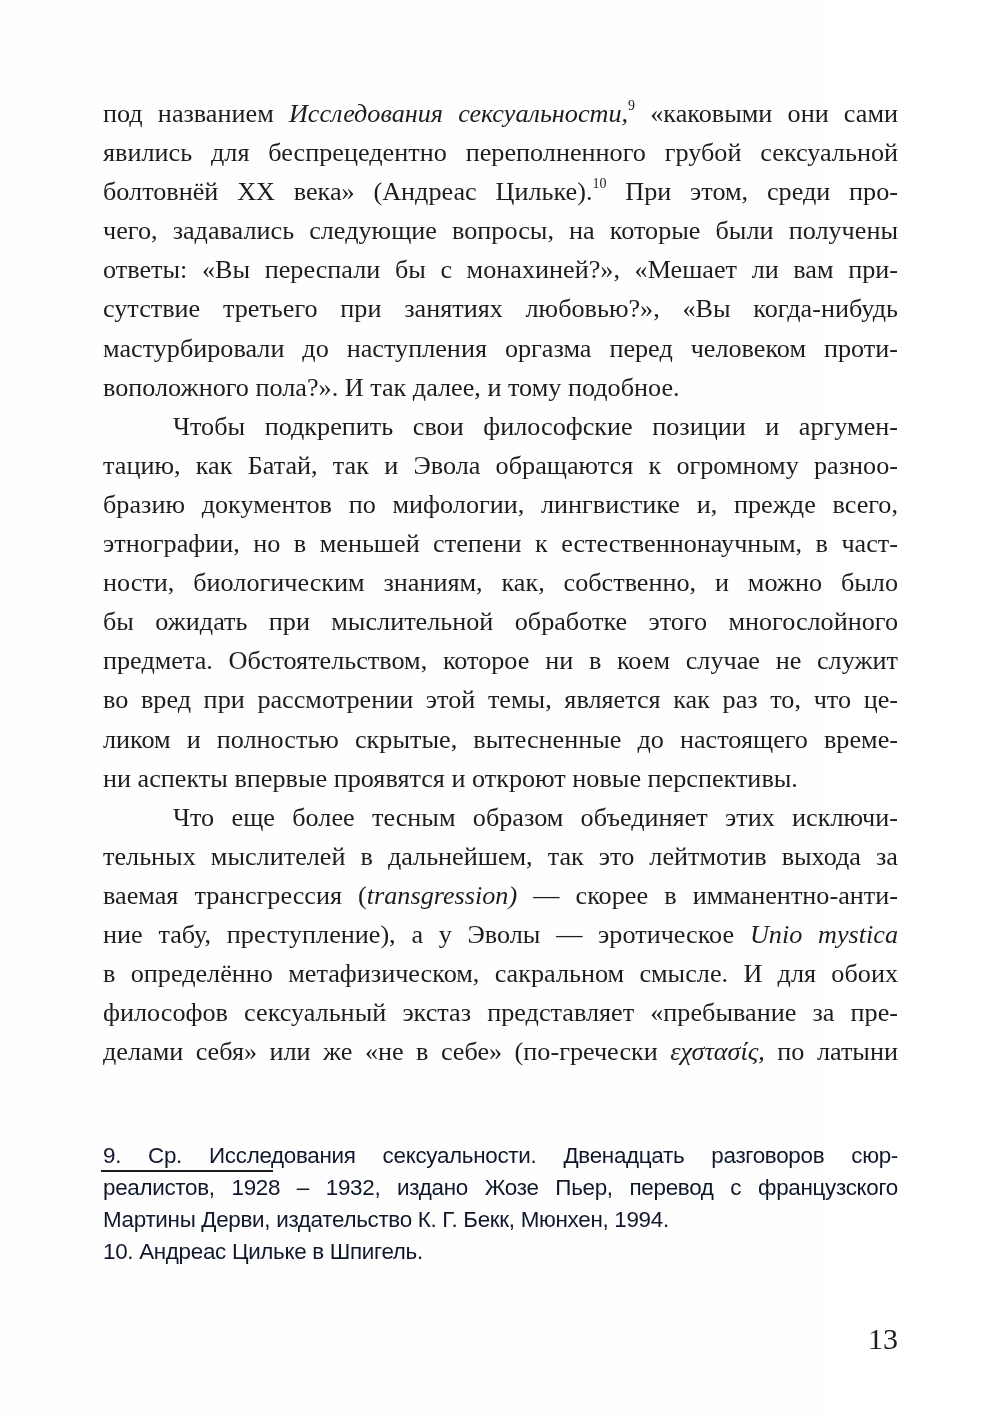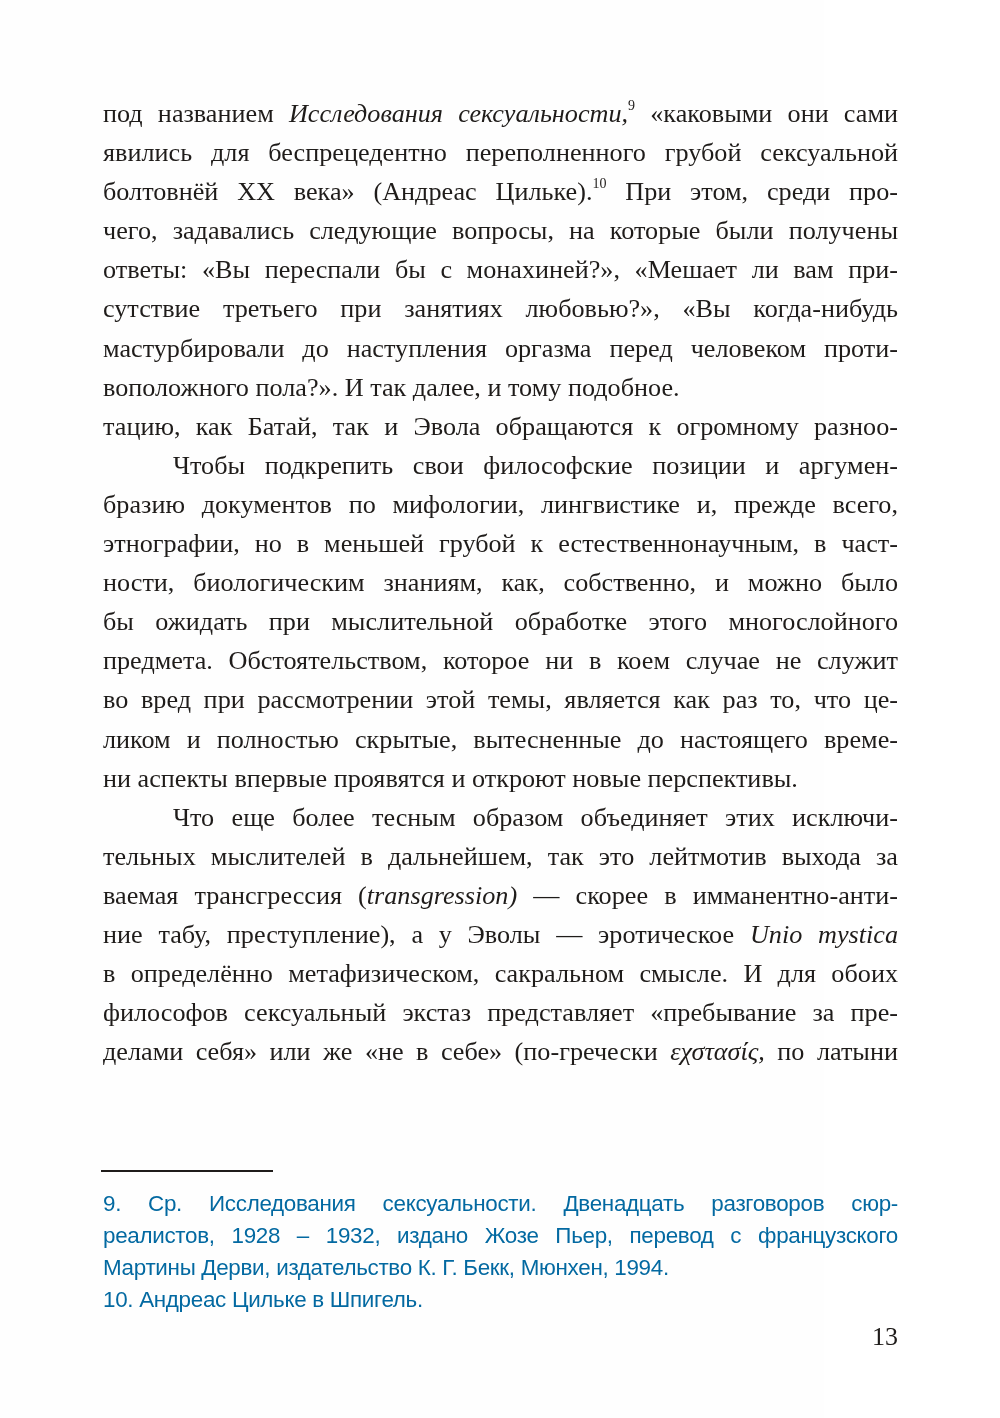--- a/index.html
+++ b/index.html
@@ -65,46 +65,46 @@
       position: absolute;
       left: 101px;
       top: 1170px;
       width: 172px;
       height: 2px;
       background: #1f1c1a;
     }
     .footnotes {
       position: absolute;
       left: 103px;
-      top: 1188px;
+      top: 1140px;
       width: 795px;
       font-family: "Liberation Sans", "DejaVu Sans", sans-serif;
       font-size: 22.4px;
       line-height: 32px;
-      color: #0369a1;
+      color: #0f172a;
       letter-spacing: -0.3px;
     }
     .fn-line {
       display: block;
       white-space: nowrap;
       height: 32px;
       text-align: justify;
       text-align-last: justify;
     }
     .fn-line.last {
       text-align-last: left;
     }
     .page-number {
       position: absolute;
       left: 850px;
       top: 1322px;
       width: 48px;
       text-align: right;
       font-family: "Liberation Serif", "DejaVu Serif", serif;
-      font-size: 26px;
+      font-size: 30px;
       color: #1f1c1a;
     }
   </style>
 </head>
 <body>
 
 <div class="page">
 
   <div class="body-text">
 
@@ -113,24 +113,24 @@
       <span class="line">явились для беспрецедентно переполненного грубой сексуальной</span>
       <span class="line"><span>болтовнёй XX века» (Андреас Цильке).</span><sup>10</sup><span> При этом, среди про-</span></span>
       <span class="line">чего, задавались следующие вопросы, на которые были получены</span>
       <span class="line">ответы: «Вы переспали бы с монахиней?», «Мешает ли вам при-</span>
       <span class="line">сутствие третьего при занятиях любовью?», «Вы когда-нибудь</span>
       <span class="line">мастурбировали до наступления оргазма перед человеком проти-</span>
       <span class="line last">воположного пола?». И так далее, и тому подобное.</span>
     </p>
 
     <p>
+      <span class="line indent">Чтобы подкрепить свои философские позиции и аргумен-</span>
       <span class="line">тацию, как Батай, так и Эвола обращаются к огромному разноо-</span>
-      <span class="line indent">Чтобы подкрепить свои философские позиции и аргумен-</span>
       <span class="line">бразию документов по мифологии, лингвистике и, прежде всего,</span>
-      <span class="line">этнографии, но в меньшей грубой к естественнонаучным, в част-</span>
+      <span class="line">этнографии, но в меньшей степени к естественнонаучным, в част-</span>
       <span class="line">ности, биологическим знаниям, как, собственно, и можно было</span>
       <span class="line">бы ожидать при мыслительной обработке этого многослойного</span>
       <span class="line">предмета. Обстоятельством, которое ни в коем случае не служит</span>
       <span class="line">во вред при рассмотрении этой темы, является как раз то, что це-</span>
       <span class="line">ликом и полностью скрытые, вытесненные до настоящего време-</span>
       <span class="line last">ни аспекты впервые проявятся и откроют новые перспективы.</span>
     </p>
 
     <p>
       <span class="line indent">Что еще более тесным образом объединяет этих исключи-</span>

